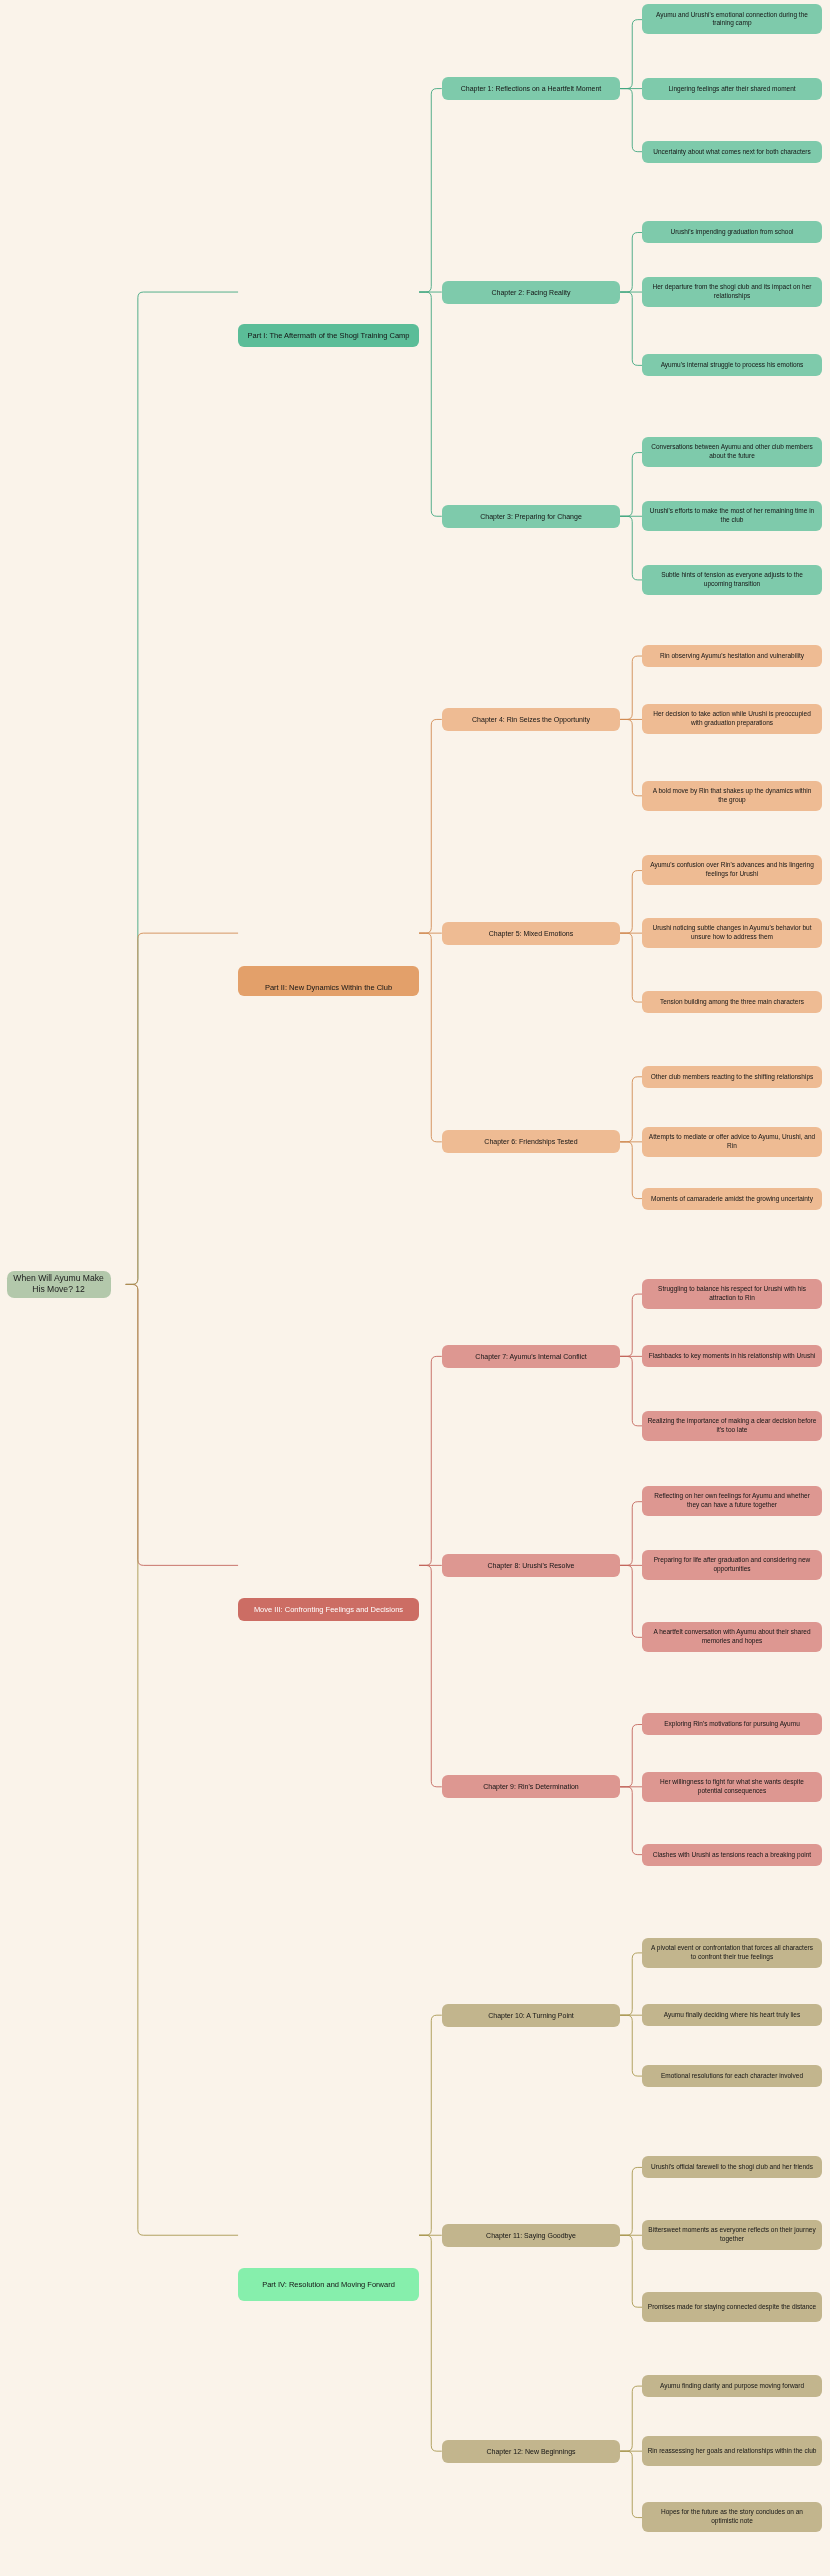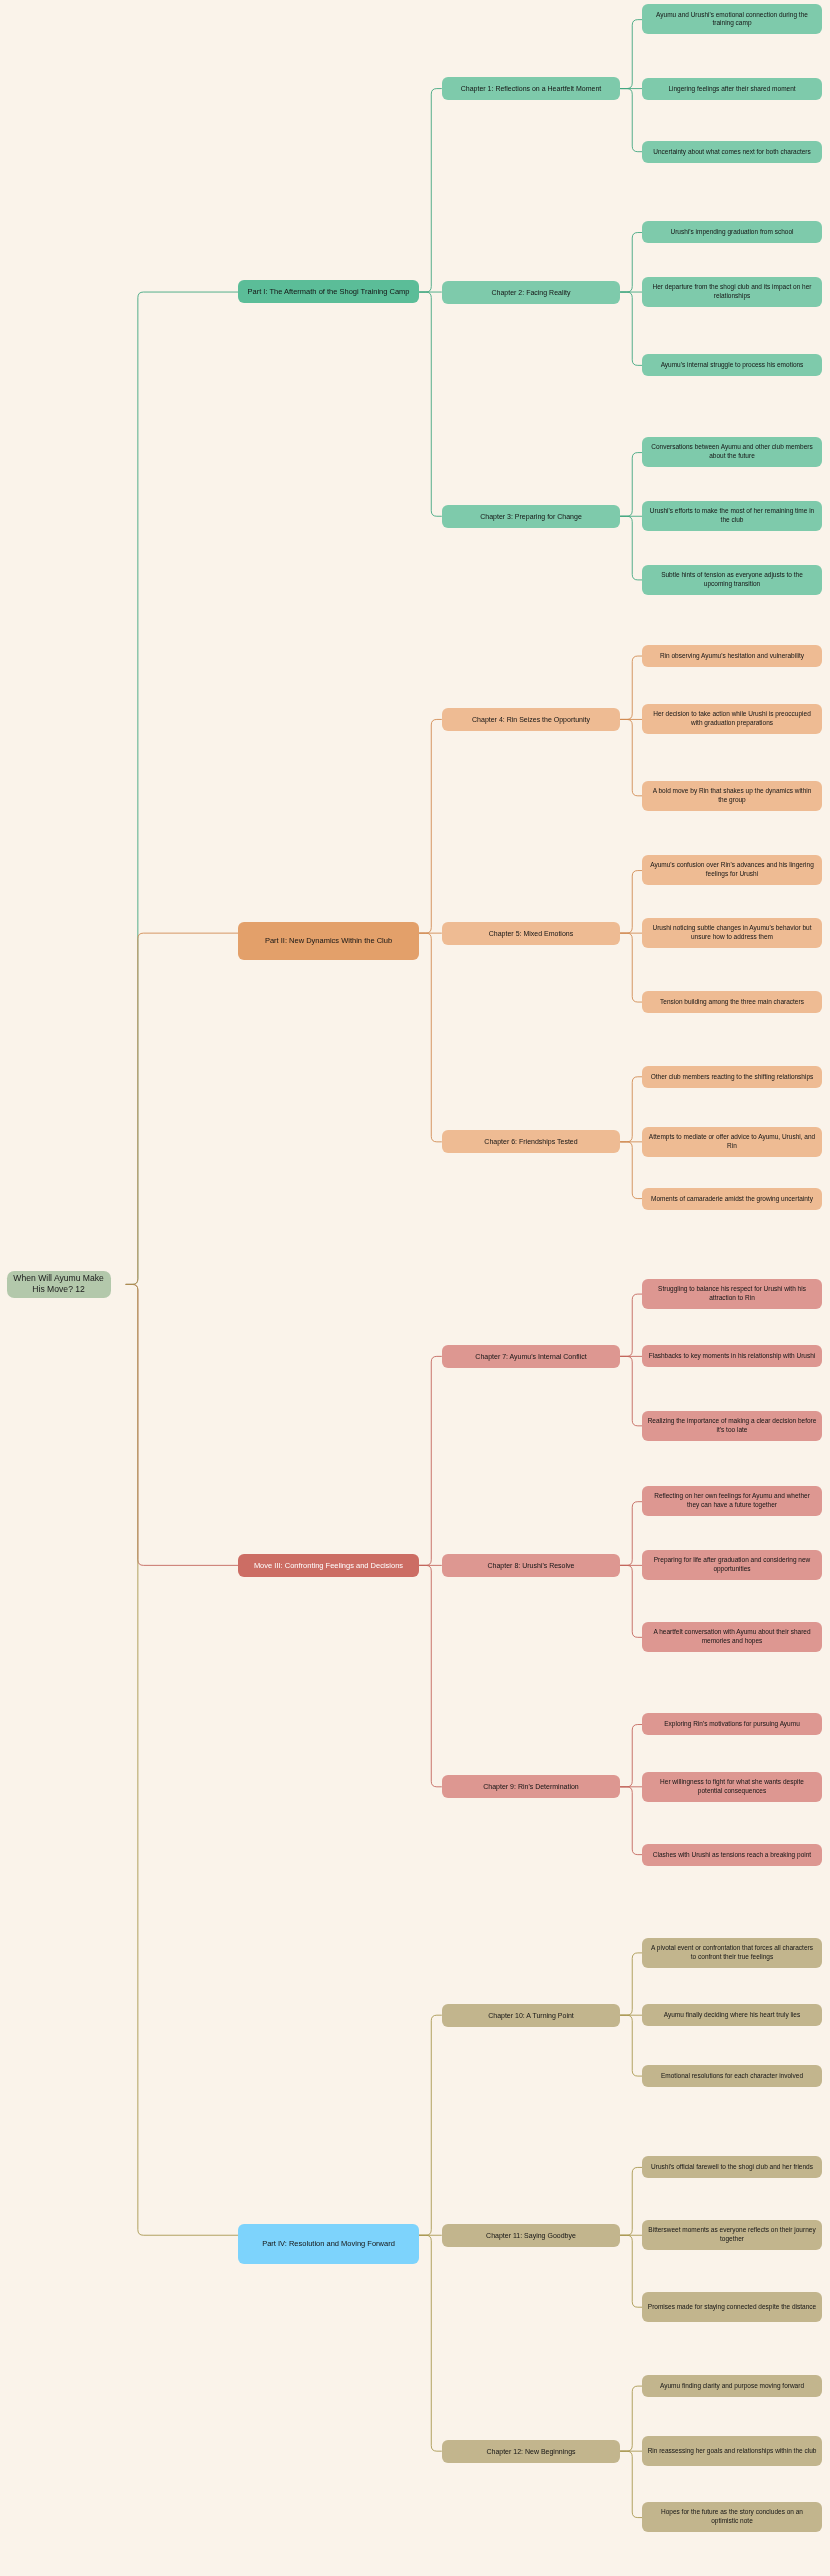--- a/index.html
+++ b/index.html
@@ -36,20 +36,21 @@
     overflow: hidden;
   }
   .node-root {
     font-size: 8.6px;
     background: #b3c8ab;
     color: #1b1b1b;
     border-radius: 7.2px;
   }
   .node-part {
     font-size: 7.5px;
+    margin-top: 44px;
   }
   .node-chapter {
     font-size: 7px;
   }
   .node-leaf {
     font-size: 6.5px;
   }
   .node-part.white-text { color: #ffffff; }
 </style>
 </head>
@@ -178,21 +179,21 @@
     </div>
     <div class="node node-leaf" style="left: 642px; top: 1127px; width: 180px; height: 30px; background: rgb(238, 187, 147);">
       <span>Attempts to mediate or offer advice to Ayumu, Urushi, and Rin</span>
     </div>
     <div class="node node-leaf" style="left: 642px; top: 1188px; width: 180px; height: 22px; background: rgb(238, 187, 147);">
       <span>Moments of camaraderie amidst the growing uncertainty</span>
     </div>
     <div class="node node-chapter" style="left: 442px; top: 1130px; width: 178px; height: 23px; background: rgb(238, 187, 147);">
       <span>Chapter 6: Friendships Tested</span>
     </div>
-    <div class="node node-part" style="left: 238px; top: 922px; width: 181px; height: 38px; background: rgb(227, 160, 106);">
+    <div class="node node-part" style="left: 238px; top: 922px; width: 181px; height: 30px; background: rgb(227, 160, 106); align-items: flex-end;">
       <span>Part II: New Dynamics Within the Club</span>
     </div>
     <div class="node node-leaf" style="left: 642px; top: 1279px; width: 180px; height: 30px; background: rgb(221, 151, 145);">
       <span>Struggling to balance his respect for Urushi with his attraction to Rin</span>
     </div>
     <div class="node node-leaf" style="left: 642px; top: 1345px; width: 180px; height: 22px; background: rgb(221, 151, 145);">
       <span>Flashbacks to key moments in his relationship with Urushi</span>
     </div>
     <div class="node node-leaf" style="left: 642px; top: 1411px; width: 180px; height: 30px; background: rgb(221, 151, 145);">
       <span>Realizing the importance of making a clear decision before it's too late</span>
@@ -256,20 +257,20 @@
     </div>
     <div class="node node-leaf" style="left: 642px; top: 2436px; width: 180px; height: 30px; background: rgb(194, 181, 141);">
       <span>Rin reassessing her goals and relationships within the club</span>
     </div>
     <div class="node node-leaf" style="left: 642px; top: 2502px; width: 180px; height: 30px; background: rgb(194, 181, 141);">
       <span>Hopes for the future as the story concludes on an optimistic note</span>
     </div>
     <div class="node node-chapter" style="left: 442px; top: 2440px; width: 178px; height: 23px; background: rgb(194, 181, 141);">
       <span>Chapter 12: New Beginnings</span>
     </div>
-    <div class="node node-part" style="left: 238px; top: 2224px; width: 181px; height: 40px; background: #7dd3fc;">
+    <div class="node node-part" style="left: 238px; top: 2224px; width: 181px; height: 33px; background: #86efac;">
       <span>Part IV: Resolution and Moving Forward</span>
     </div>
     <div class="node node-root" style="left: 6.6px; top: 1271px; width: 104px; height: 26.6px; background: rgb(179, 200, 171);">
       <span>When Will Ayumu Make His Move? 12</span>
     </div>
   </div>
 
 
 </body></html>

